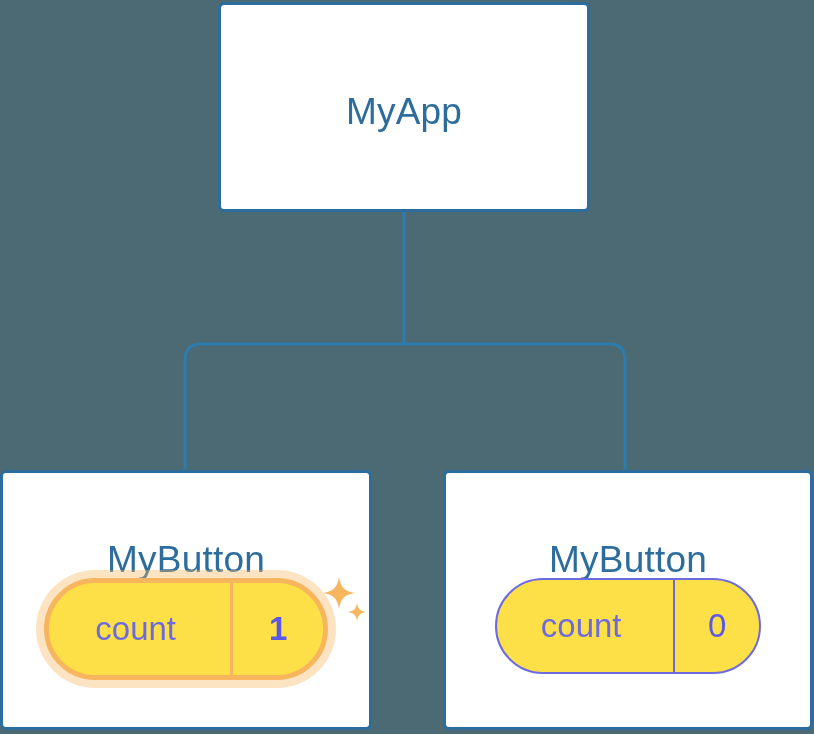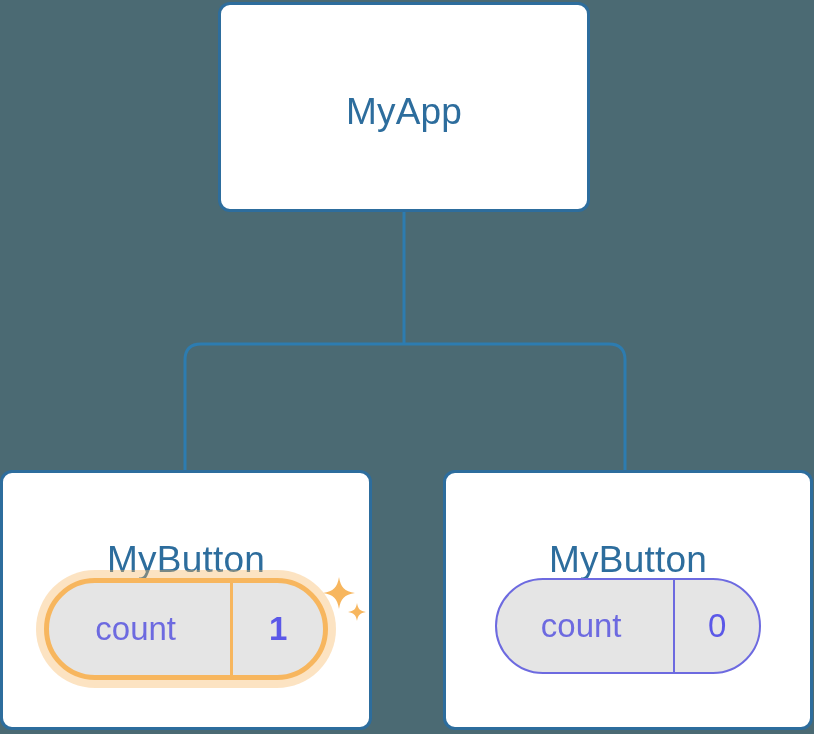--- a/index.html
+++ b/index.html
@@ -25,21 +25,21 @@
     width: 814px;
     height: 734px;
     pointer-events: none;
   }
 
   
   .node {
     position: absolute;
     background: #ffffff;
     border: 3px solid #2d6d9d;
-    border-radius: 12px;
+    border-radius: 6px;
     box-sizing: border-box;
   }
   .node-root {
     left: 218px;
     top: 2px;
     width: 372px;
     height: 210px;
   }
   .node-child-left {
     left: 0px;
@@ -89,21 +89,21 @@
     left: 0;
     right: 0;
     top: 105px;
   }
 
   .pill {
     position: relative;
     display: flex;
     align-items: stretch;
     box-sizing: border-box;
-    background: #e5e5e5;
+    background: #fde047;
     border-radius: 999px;
   }
   .pill-cell {
     display: flex;
     align-items: center;
     justify-content: center;
     box-sizing: border-box;
   }
   .pill-key {
     font-size: 33px;

